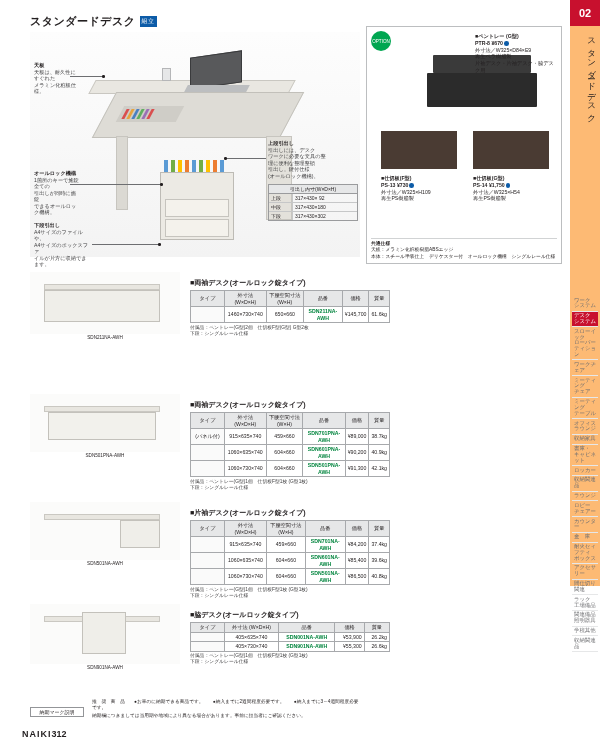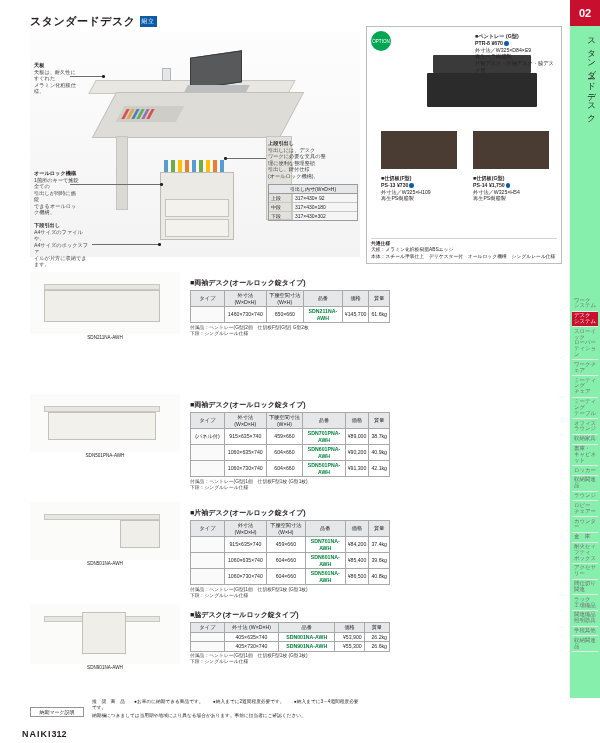--- a/index.html
+++ b/index.html
@@ -10,22 +10,22 @@
     background:#ffffff;
     color:#231f20;
     position:relative;
     overflow:hidden;
     font-size:6px;
   }
   .page { position:absolute; inset:0; }
 
   
   .right-rail {
-    position:absolute; right:0; top:0; width:30px; height:698px;
-    background:#86efac;
+    position:absolute; right:0; top:0; width:30px; height:586px;
+    background:#fdba74;
   }
   .tabnum {
     position:absolute; right:0; top:0; width:30px; height:26px;
     background:#c8102e; color:#fff; font-size:11px; font-weight:bold;
     display:flex; align-items:center; justify-content:center;
   }
   .tabtitle {
     position:absolute; right:4px; top:32px; width:12px;
     font-size:8.5px; letter-spacing:1px; line-height:1.15;
     writing-mode:vertical-rl; text-orientation:upright;

